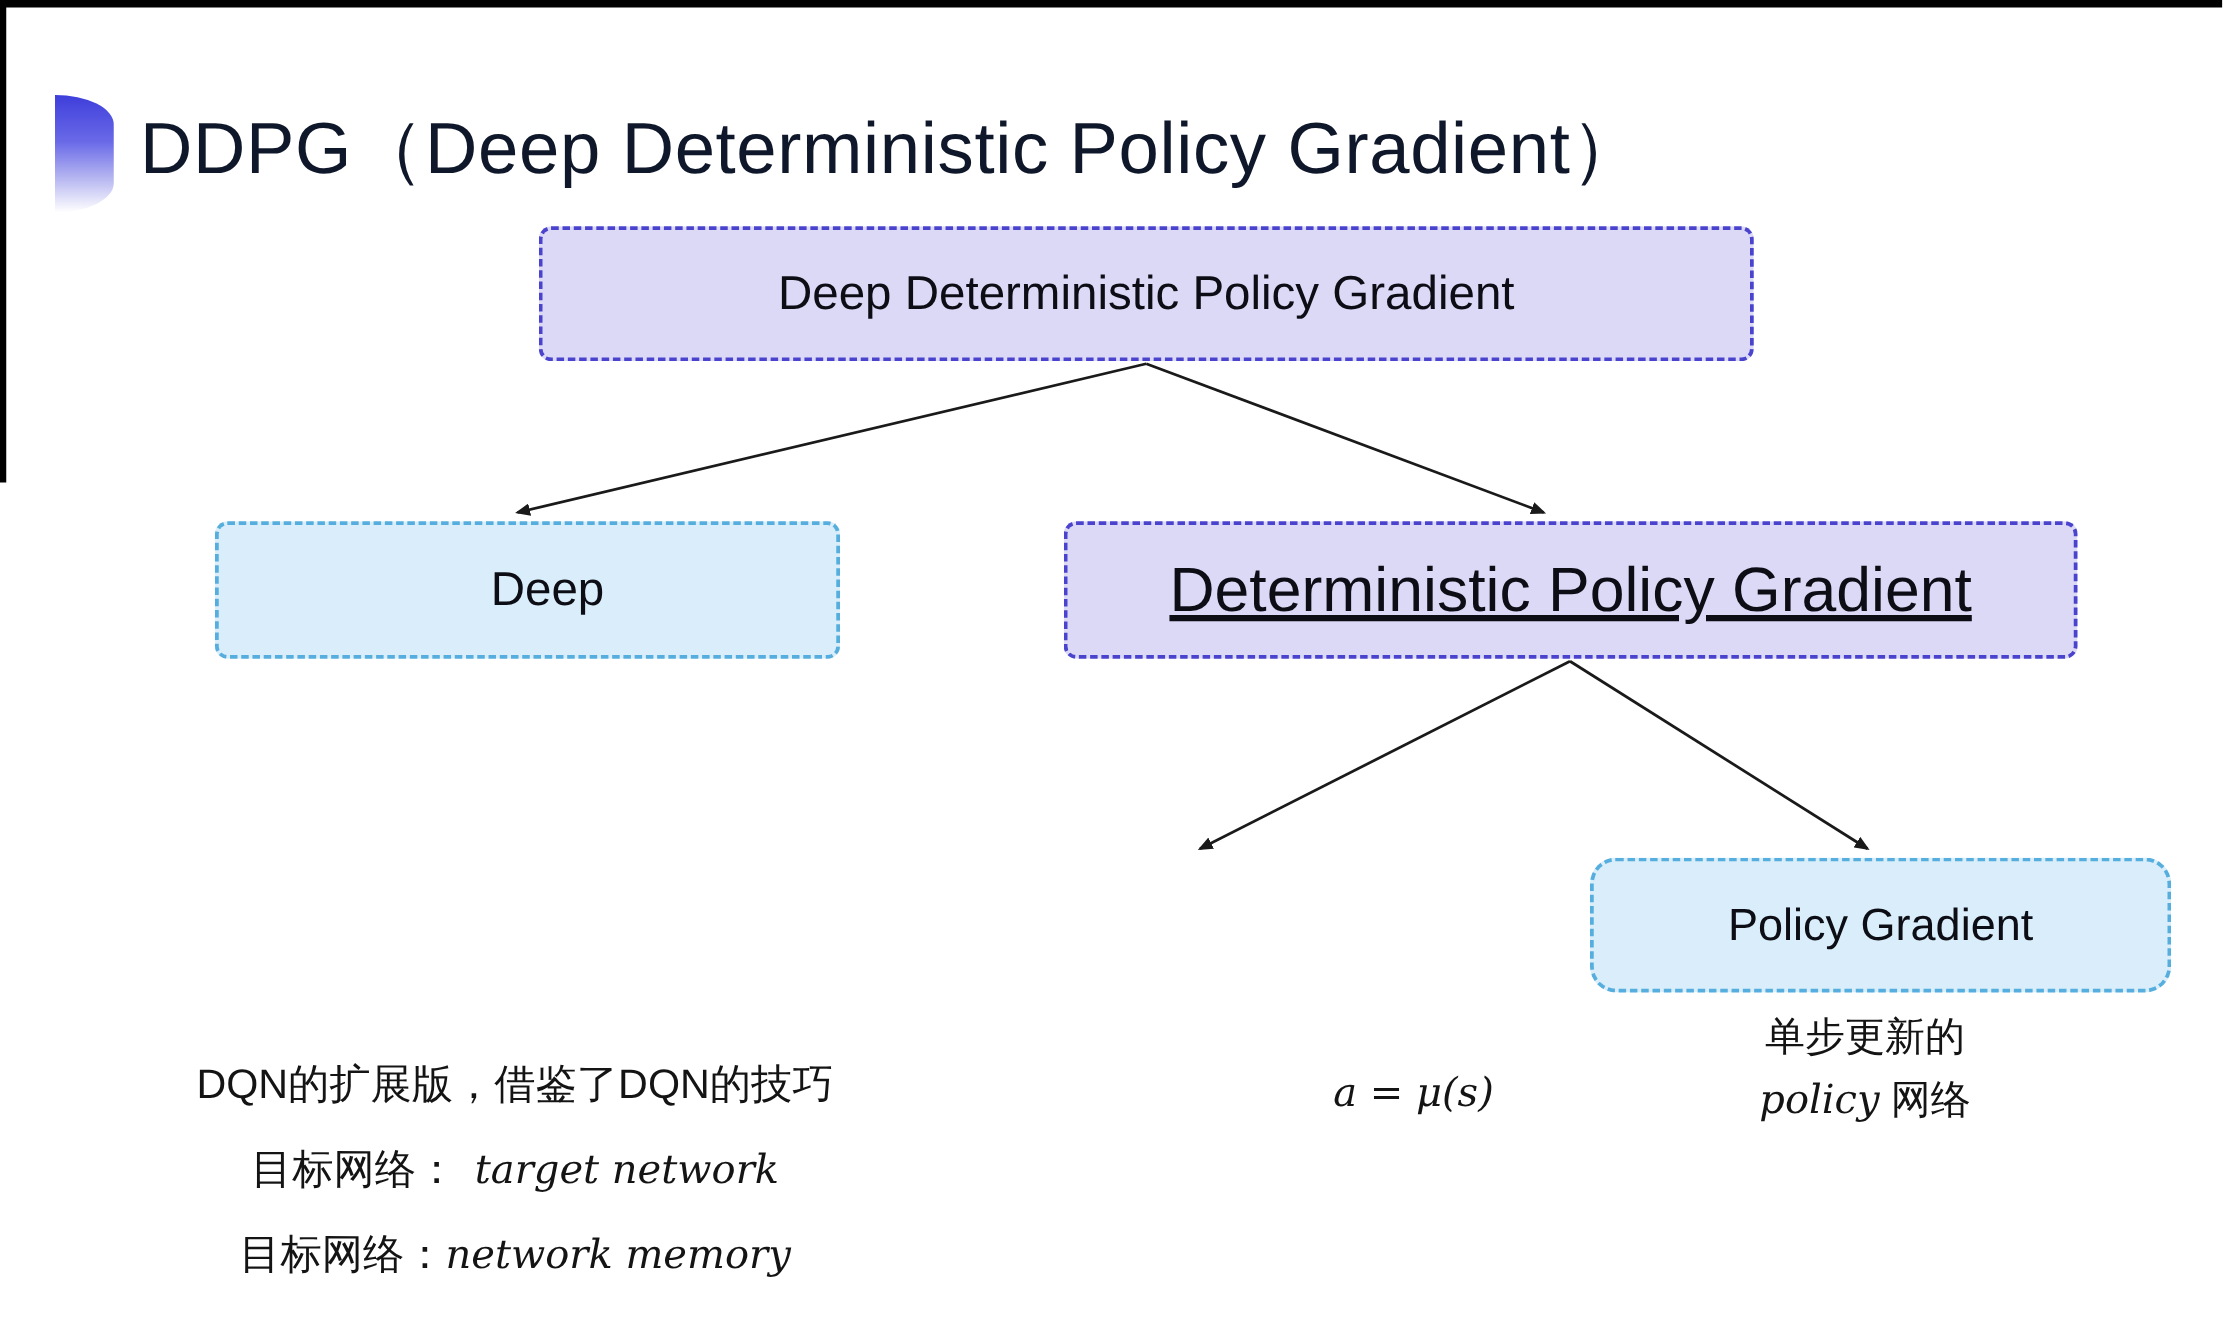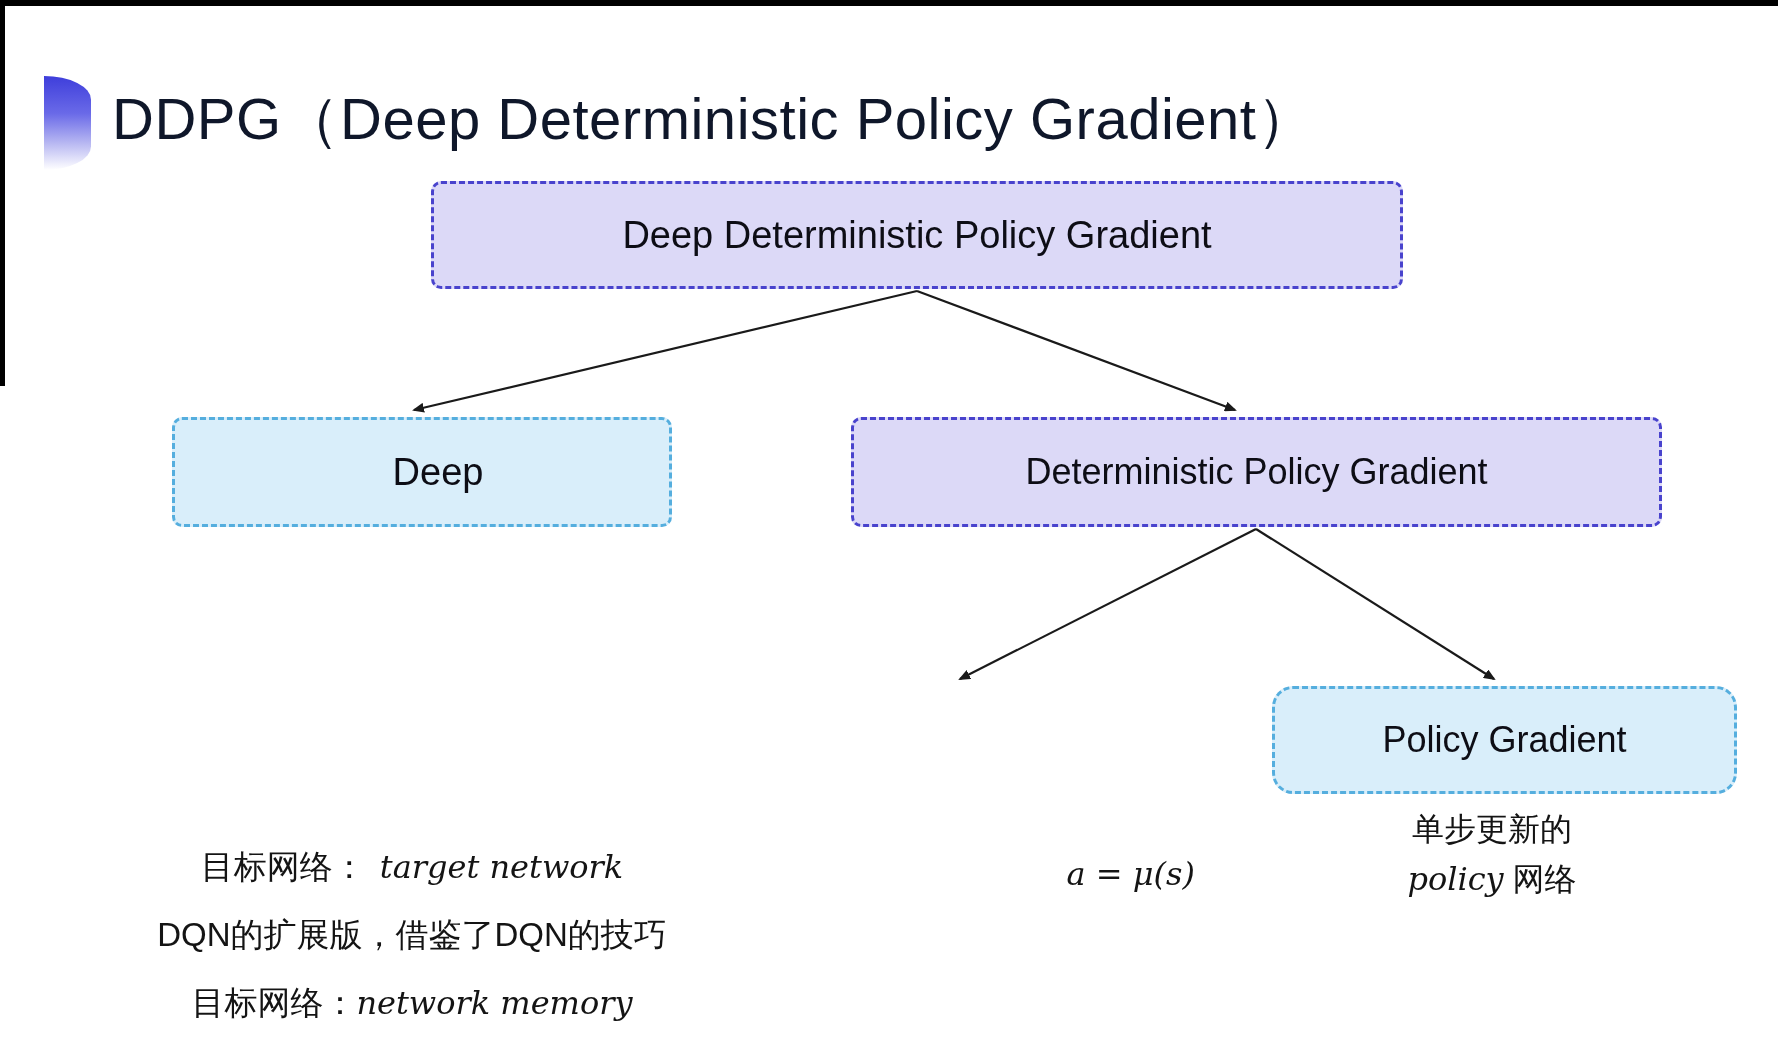--- a/index.html
+++ b/index.html
@@ -28,21 +28,21 @@
   svg.arrows{position:absolute;left:0;top:0;pointer-events:none;}
 
   .node{
     position:absolute;display:flex;align-items:center;justify-content:center;
     border-radius:10px;color:#0d0d15;text-align:center;
   }
   .node.purple{background:#dcd9f7;border:3px dashed #4943cd;}
   .node.blue{background:#d9eefa;border:3px dashed #55aede;}
   #node-root  {left:431px;top:181px;width:966px;height:102px;font-size:38px;}
   #node-deep  {left:172px;top:417px;width:462px;height:104px;font-size:38px;padding-left:32px;}
-  #node-dpg   {left:851px;top:417px;width:805px;height:104px;font-size:36px;}
+  #node-dpg   {left:851px;top:417px;width:805px;height:104px;font-size:50px;text-decoration:underline;}
   #node-det   {left:715px;top:686px;width:476px;height:102px;font-size:36px;}
   #node-pg    {left:1272px;top:686px;width:459px;height:102px;font-size:36px;border-radius:21px;}
 
   .notes{position:absolute;text-align:center;color:#141414;}
   #notes-deep{left:122px;top:845px;width:580px;}
   #notes-deep .line{font-size:33px;margin-bottom:23px;white-space:nowrap;}
   #notes-det{left:805px;top:855px;width:390px;}
   #notes-det .line{font-size:32px;margin-bottom:8px;white-space:nowrap;}
   #notes-pg{left:1337px;top:808px;width:310px;}
   #notes-pg .line{font-size:32px;margin-bottom:6px;white-space:nowrap;}
@@ -91,24 +91,24 @@
   <div id="node-dpg" class="node purple">
     <span>Deterministic Policy Gradient</span>
   </div>
 
 
   <div id="node-pg" class="node blue">
     <span>Policy Gradient</span>
   </div>
 
   <div id="notes-deep" class="notes">
+    <div class="line">DQN的扩展版，借鉴了DQN的技巧</div>
     <div class="line">
       <span>目标网络：</span><span class="term term-gap">target network</span>
     </div>
-    <div class="line">DQN的扩展版，借鉴了DQN的技巧</div>
     <div class="line">
       <span>目标网络：</span><span class="term">network memory</span>
     </div>
   </div>
 
   <div id="notes-det" class="notes">
     <div class="line formula">a = μ(s)</div>
   </div>
 
   <div id="notes-pg" class="notes">

